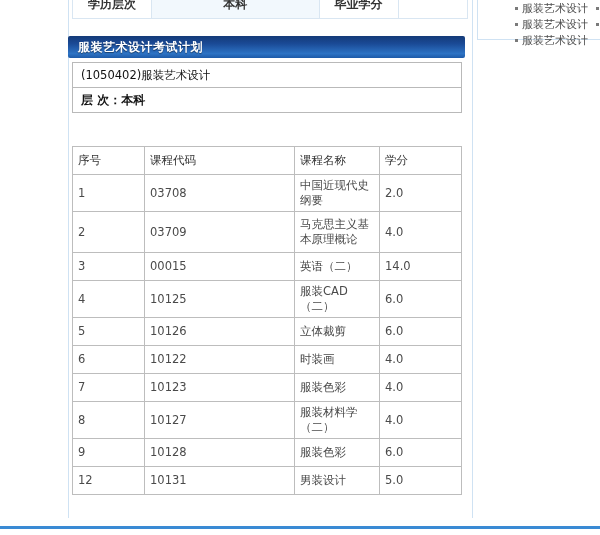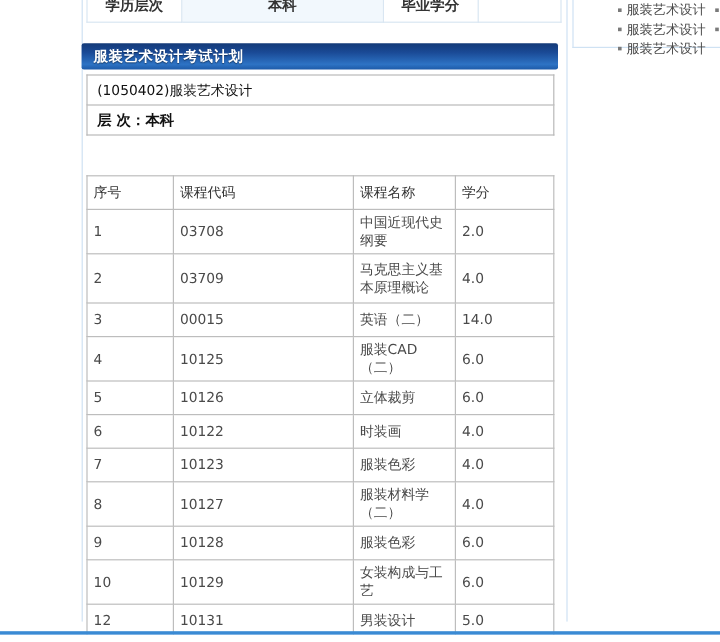--- a/index.html
+++ b/index.html
@@ -216,26 +216,20 @@
           <td class="r-norm">服装材料学（二）</td>
           <td class="r-norm">4.0</td>
         </tr>
         <tr>
           <td class="r-norm">9</td>
           <td class="r-norm">10128</td>
           <td class="r-norm">服装色彩</td>
           <td class="r-norm">6.0</td>
         </tr>
         <tr>
-          <td class="r-norm">10</td>
-          <td class="r-norm">10129</td>
-          <td class="r-norm">女装构成与工艺</td>
-          <td class="r-norm">6.0</td>
-        </tr>
-        <tr>
           <td class="r-norm">12</td>
           <td class="r-norm">10131</td>
           <td class="r-norm">男装设计</td>
           <td class="r-norm">5.0</td>
         </tr>
       </tbody>
   </table>
 
   <div class="side"></div>
   <div class="side-col a">

